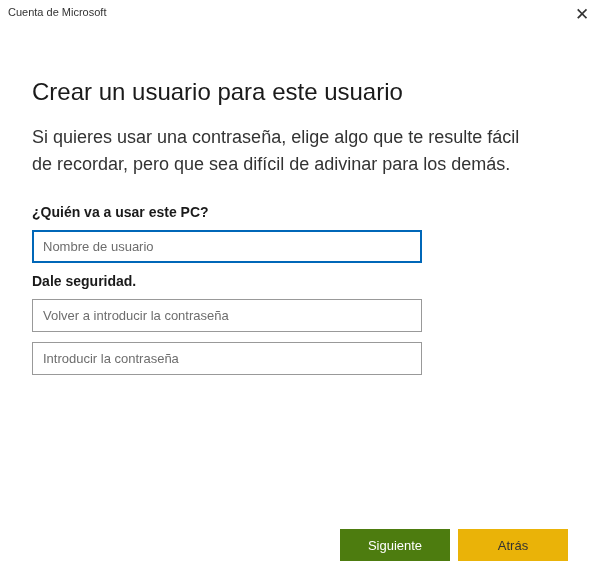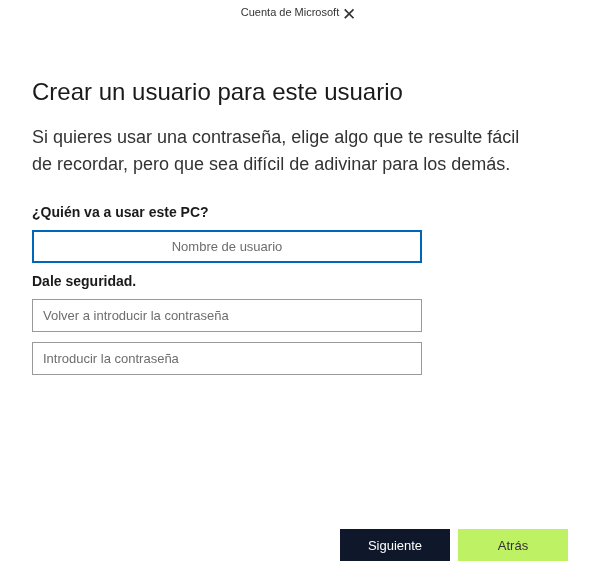--- a/index.html
+++ b/index.html
@@ -10,21 +10,21 @@
     body {
       font-family: "Segoe UI", -apple-system, sans-serif;
       background: #ffffff;
       width: 600px;
       height: 585px;
       position: relative;
       overflow: hidden;
     }
     .titlebar {
       display: flex;
-      justify-content: center;
+      justify-content: space-between;
       align-items: flex-start;
       padding: 4px 8px 0 8px;
       font-size: 11px;
       color: #333;
     }
     .titlebar-title {
       padding-top: 2px;
     }
     .close-btn {
       width: 20px;
@@ -72,21 +72,20 @@
       font-size: 13px;
       font-family: inherit;
       border: 1px solid #999;
       background: #fff;
       color: #333;
       margin-bottom: 10px;
     }
     .text-input.focused {
       border: 2px solid #0067b8;
       padding: 5px 9px;
-      text-align: center;
     }
     .text-input::placeholder {
       color: #6d6d6d;
     }
     .button-row {
       position: absolute;
       bottom: 24px;
       right: 32px;
       display: flex;
       gap: 8px;
@@ -94,25 +93,25 @@
     .btn {
       min-width: 110px;
       height: 32px;
       font-size: 13px;
       font-family: inherit;
       border: none;
       cursor: pointer;
       padding: 0 18px;
     }
     .btn-primary {
-      background: #0f172a;
+      background: #4d7c0f;
       color: #fff;
     }
     .btn-secondary {
-      background: #bef264;
+      background: #eab308;
       color: #333;
     }
   </style>
 </head>
 <body>
 
 <div class="titlebar">
   <span class="titlebar-title">Cuenta de Microsoft</span>
   <span class="close-btn">✕</span>
 </div>

